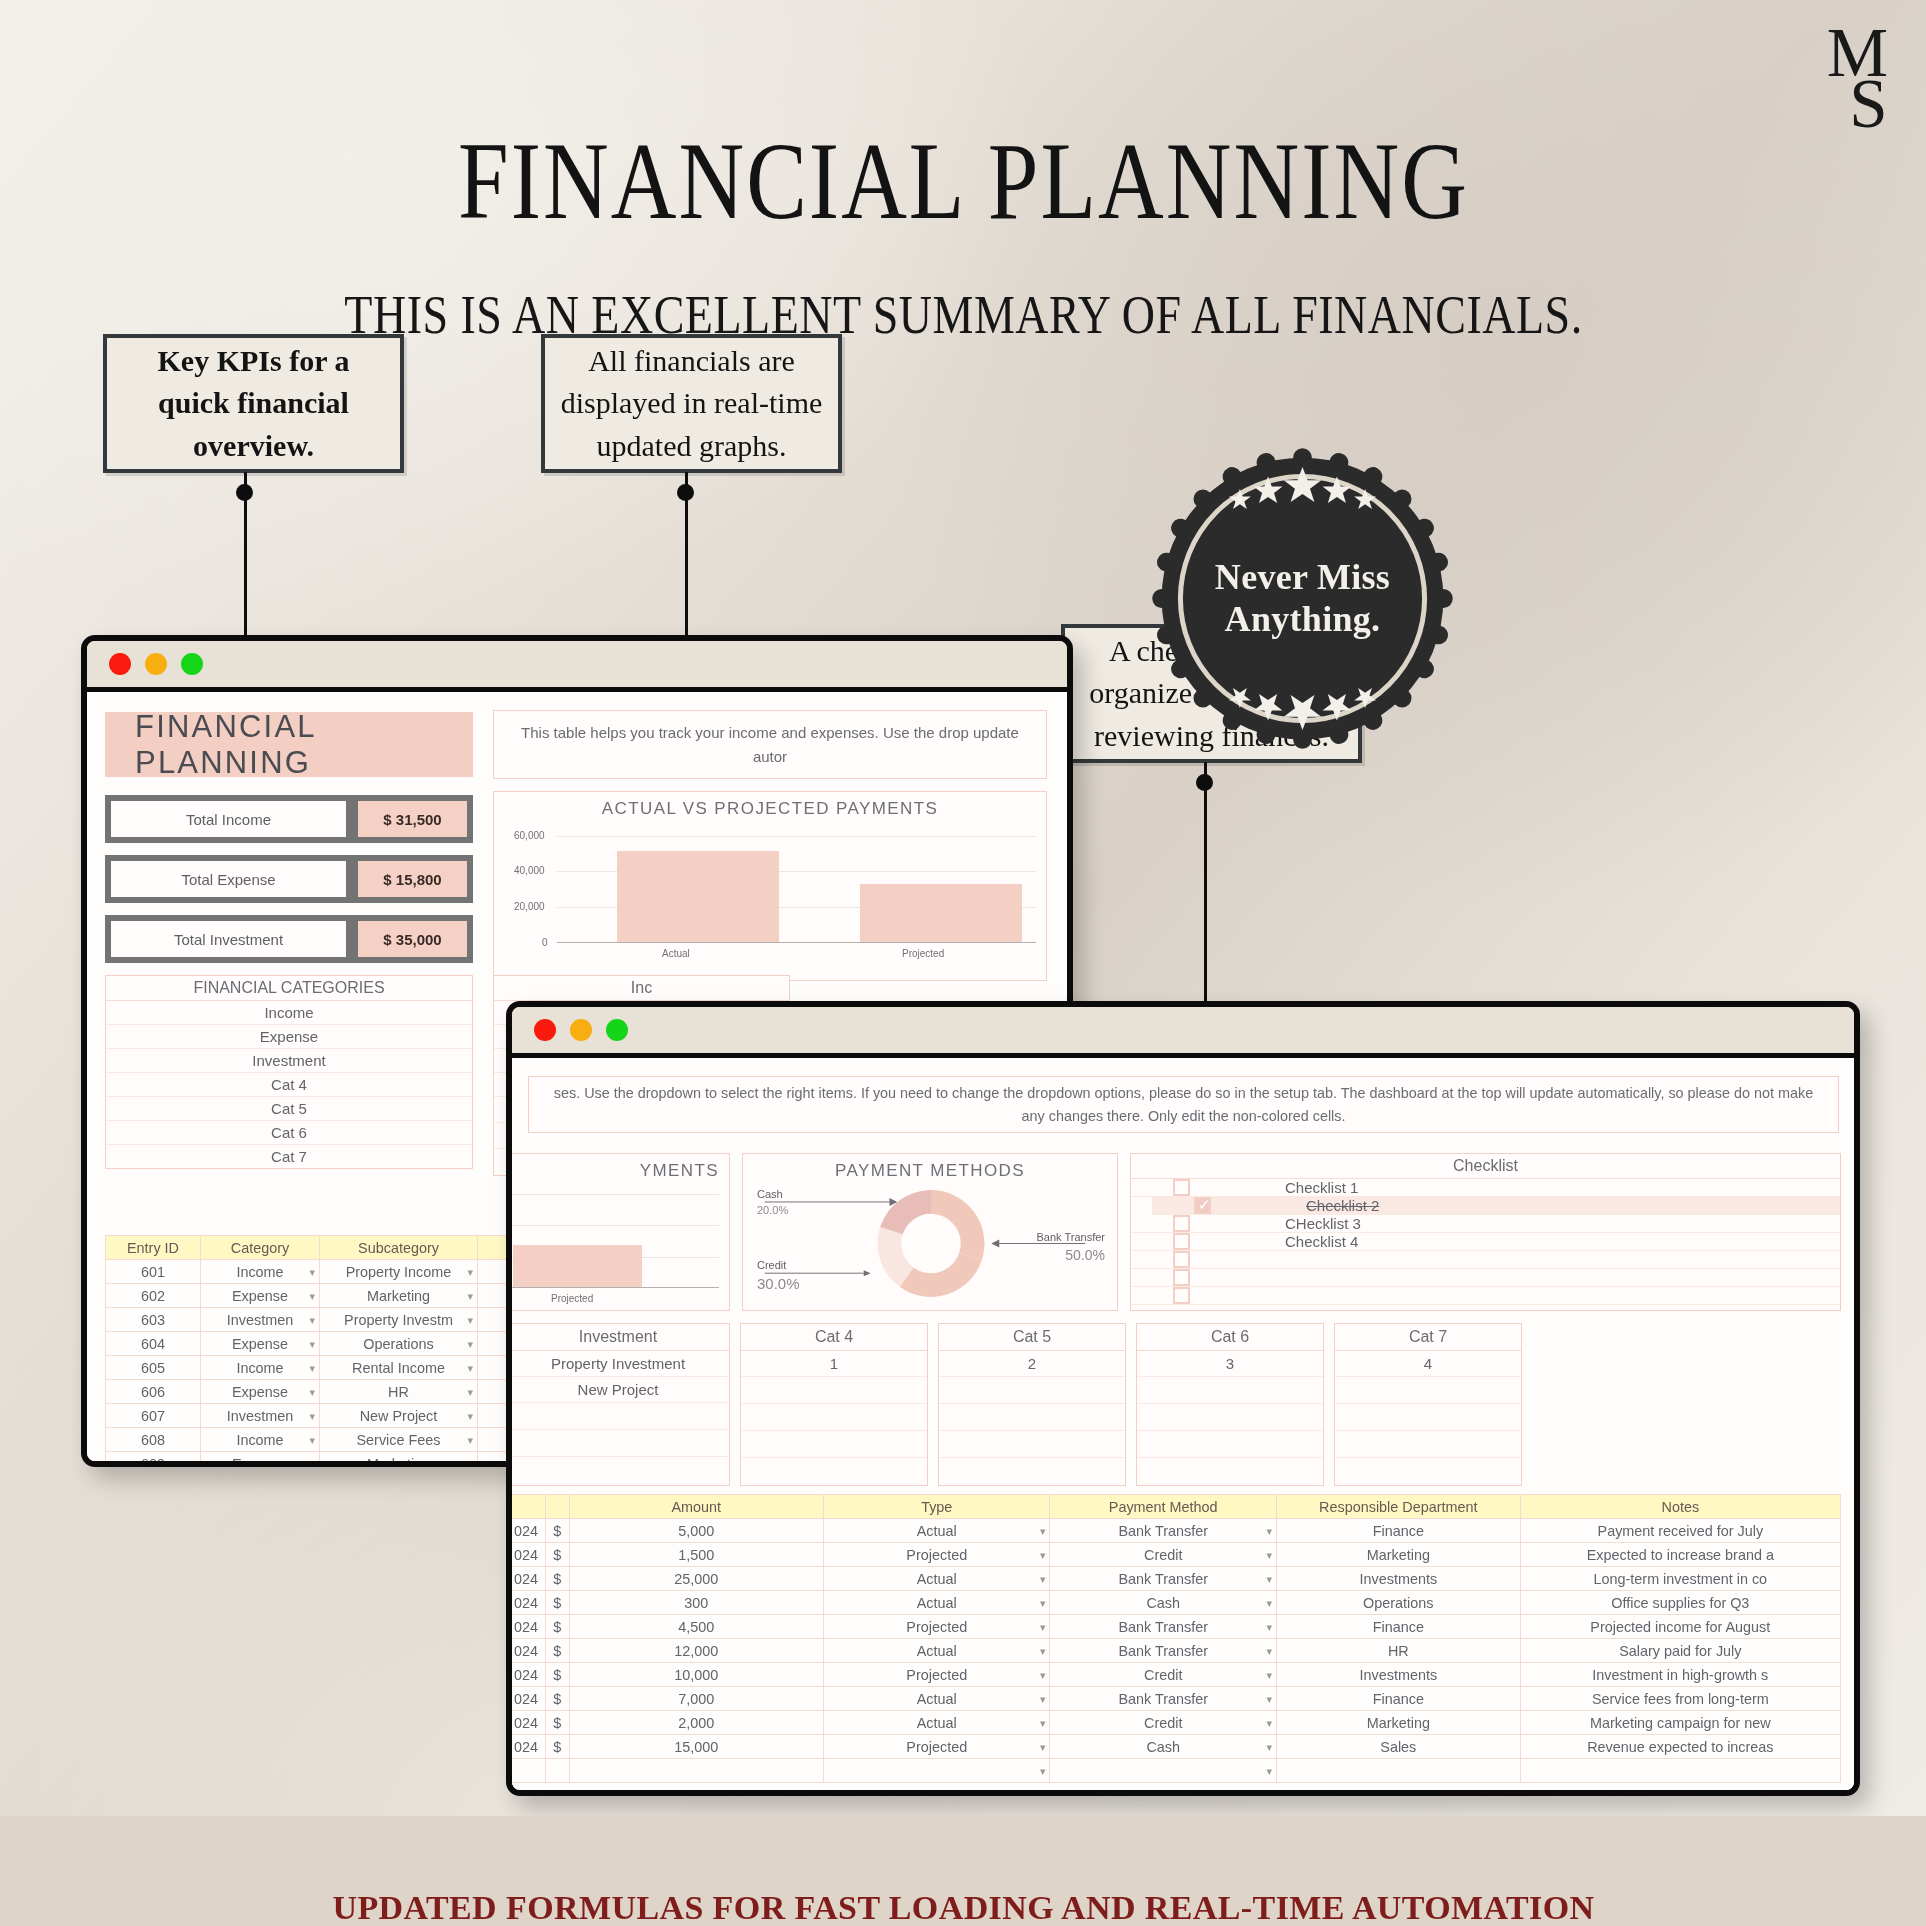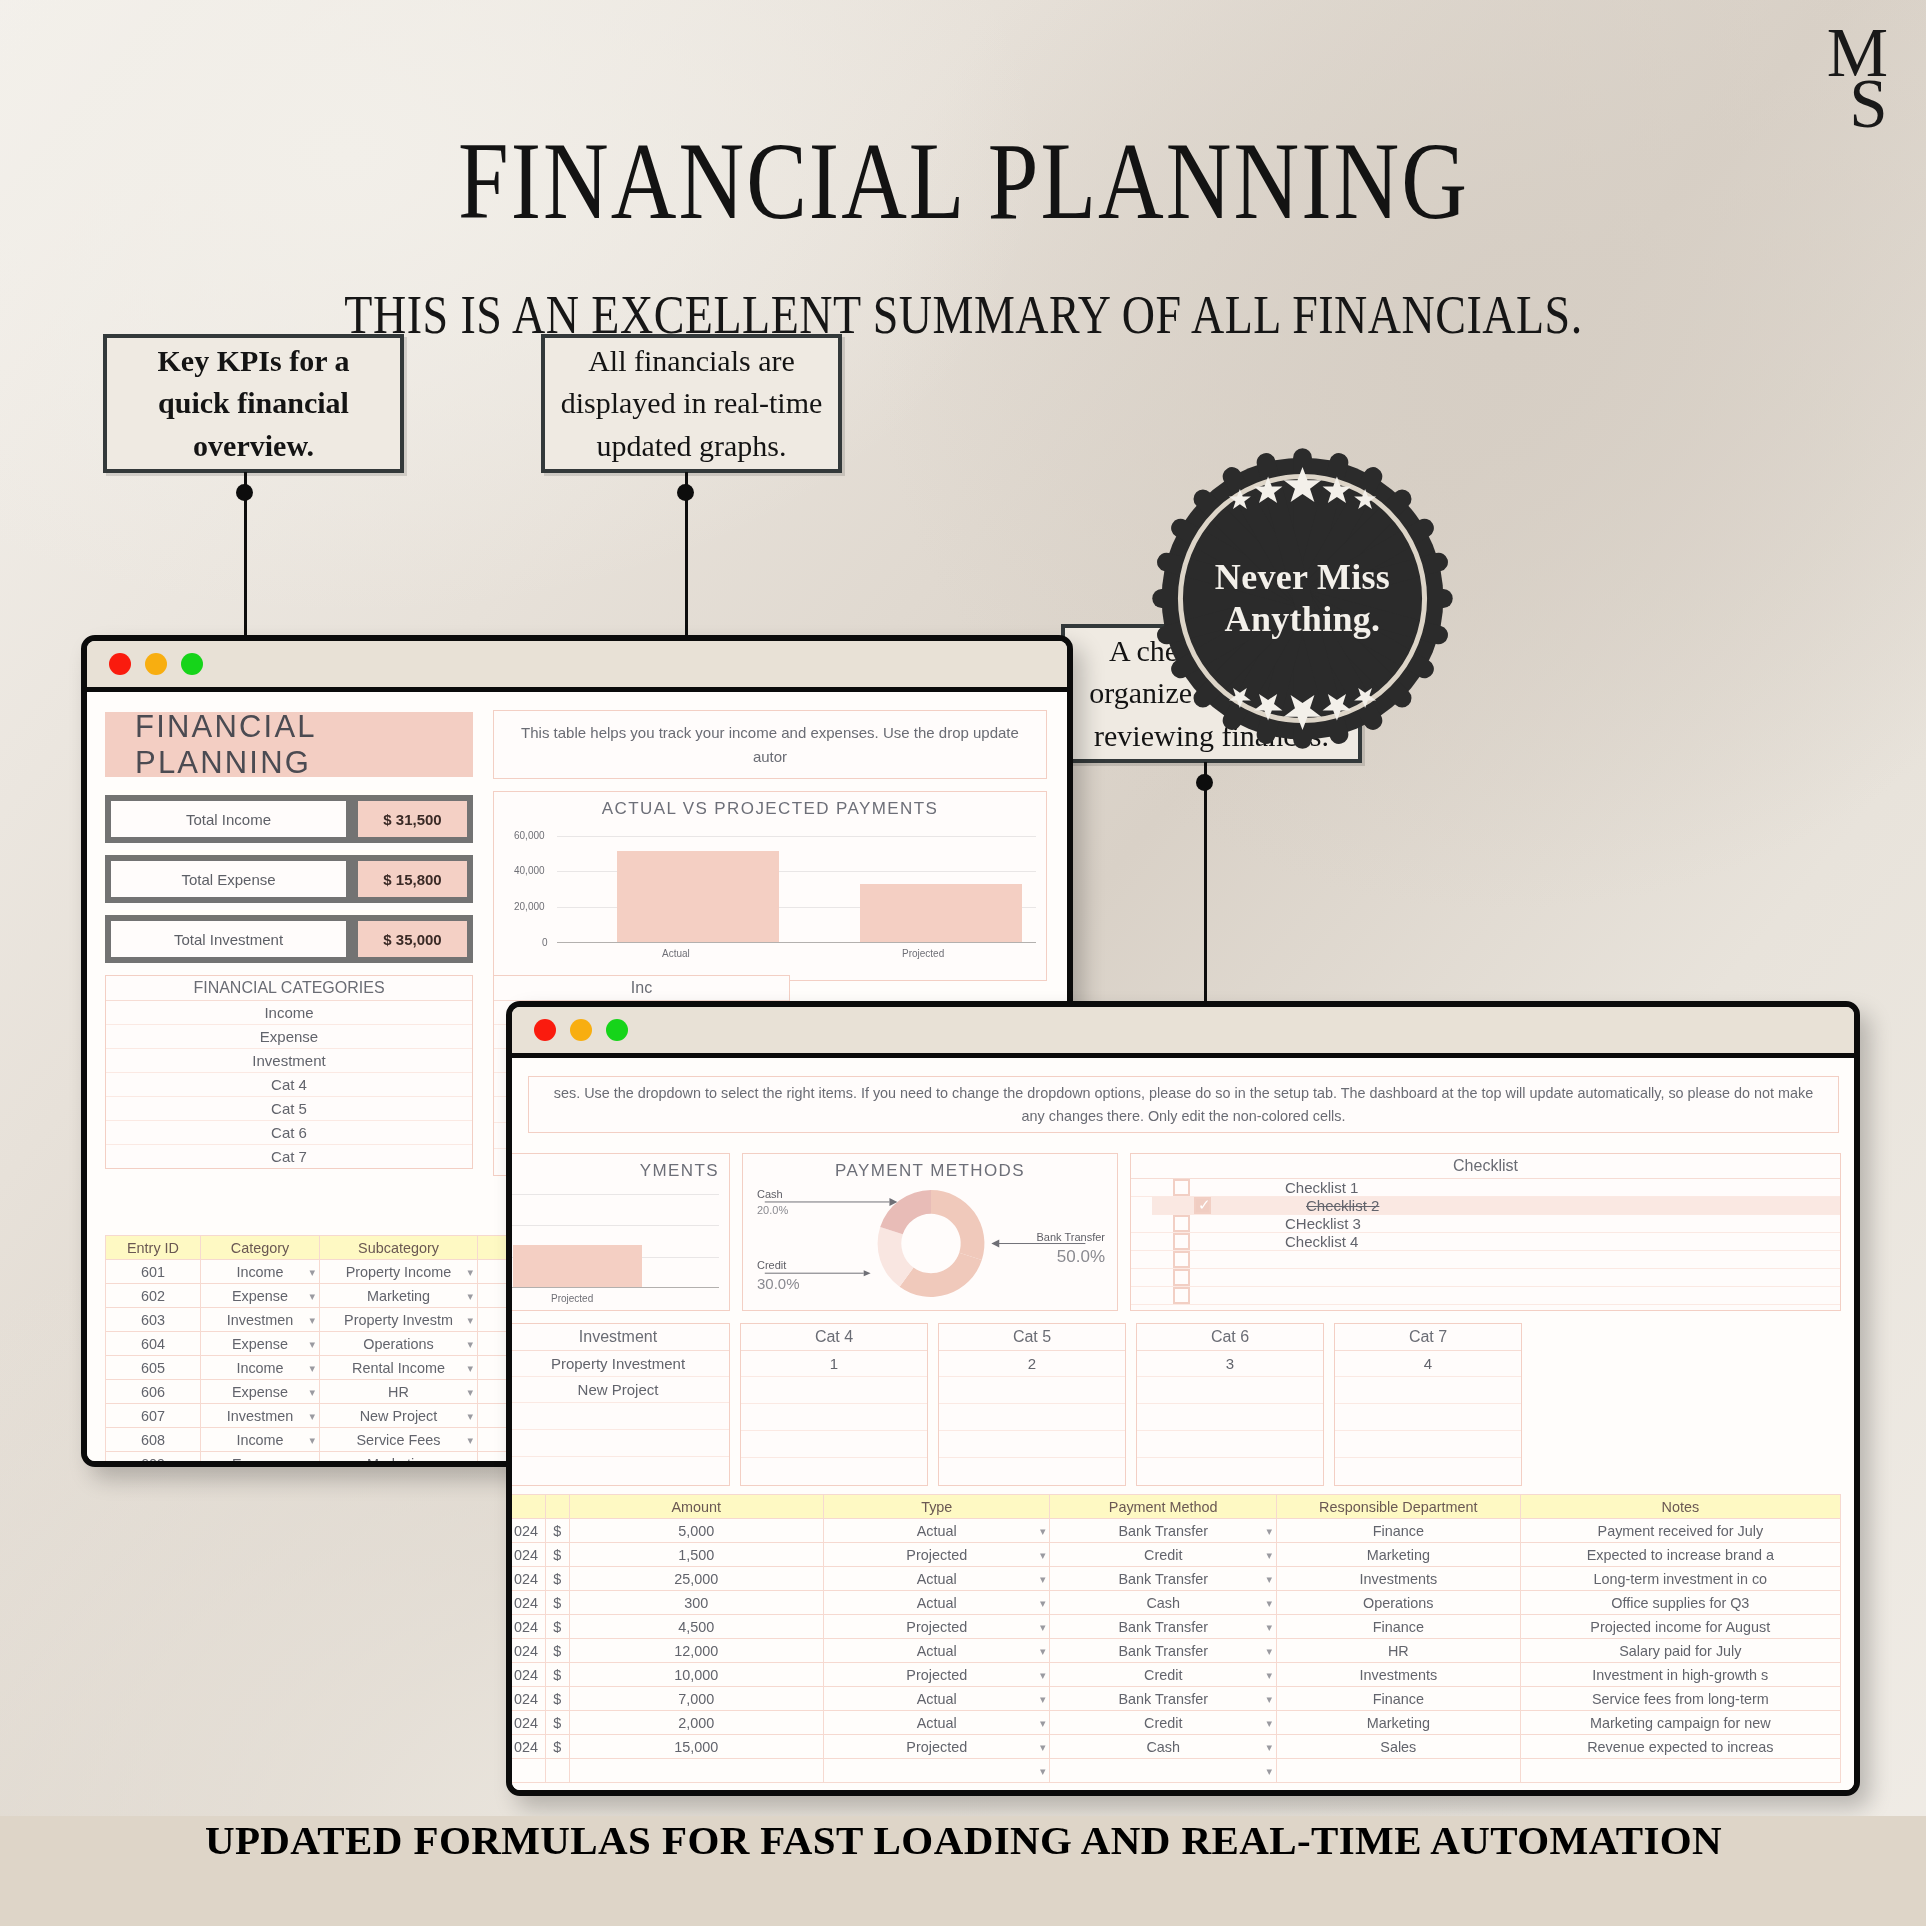--- a/index.html
+++ b/index.html
@@ -156,23 +156,23 @@
   }
   .chk.on { background: #f0cdc2; position: relative; }
   .chk.on::after {
     content: "✓"; position: absolute; left: 2px; top: -3px; color: #fff; font-size: 15px;
   }
   .strike { text-decoration: line-through; color: #5d5f66; }
 
   .footer {
     position: absolute; left: 0; bottom: 0; width: 100%; height: 111px;
     background: #ded5c8;
-    display: flex; align-items: flex-start; justify-content: center;
+    display: flex; align-items: flex-end; justify-content: center;
     font-family: "Liberation Serif", serif;
-    font-weight: bold; font-size: 41px; color: #000000; letter-spacing: 0.4px;
+    font-weight: bold; font-size: 34px; color: #7f1d1d; letter-spacing: 0.4px;
   }
 </style>
 </head>
 <body>
 
 <div class="bg"></div>
 
 <div class="logo">
   <span class="m">M</span>
   <span class="s">S</span>
@@ -421,21 +421,21 @@
         <line x1="22" y1="96" x2="122" y2="96" stroke="#6f6f76" stroke-width="1"></line>
         <polygon points="122,93 129,96 122,99" fill="#6f6f76"></polygon>
         <line x1="252" y1="66" x2="346" y2="66" stroke="#6f6f76" stroke-width="1"></line>
         <polygon points="259,62 251,66 259,70" fill="#6f6f76"></polygon>
       </svg>
       <div style="position:absolute; left:14px; top:34px; font-size:11px; color:#5f5f66;">Cash</div>
       <div style="position:absolute; left:14px; top:50px; font-size:11px; color:#8a8a90;">20.0%</div>
       <div style="position:absolute; left:14px; top:105px; font-size:11px; color:#5f5f66;">Credit</div>
       <div style="position:absolute; left:14px; top:121px; font-size:15px; color:#8a8a90;">30.0%</div>
       <div style="position:absolute; right:12px; top:77px; font-size:11px; color:#5f5f66;">Bank Transfer</div>
-      <div style="position:absolute; right:12px; top:93px; font-size:17px; color:#8a8a90;">50.0%</div>
+      <div style="position:absolute; right:12px; top:93px; font-size:14px; color:#8a8a90;">50.0%</div>
     </div>
 
     <div style="position:absolute; left:618px; top:95px; width:711px; height:158px; border:1px solid #f3cfc4; background:#fffcfb;">
       <div style="text-align:center; font-size:16px; color:#6a6c74; padding:3px 0; border-bottom:1px solid #f6dcd4;">Checklist</div>
       <div id="checklist-rows">
           <div style="display: flex; align-items: center; height: 18px; border-bottom: 1px solid rgb(251, 233, 227); padding-left: 42px; gap: 95px;">
             <span class="chk"></span>
             <span style="font-size: 15px; color: rgb(98, 100, 108);">Checklist 1</span>
           </div>
           <div style="display: flex; align-items: flex-end; height: 18px; border-bottom: 1px solid rgb(251, 233, 227); padding-left: 42px; gap: 95px; background: rgb(250, 232, 226); margin-left: 21px;">

